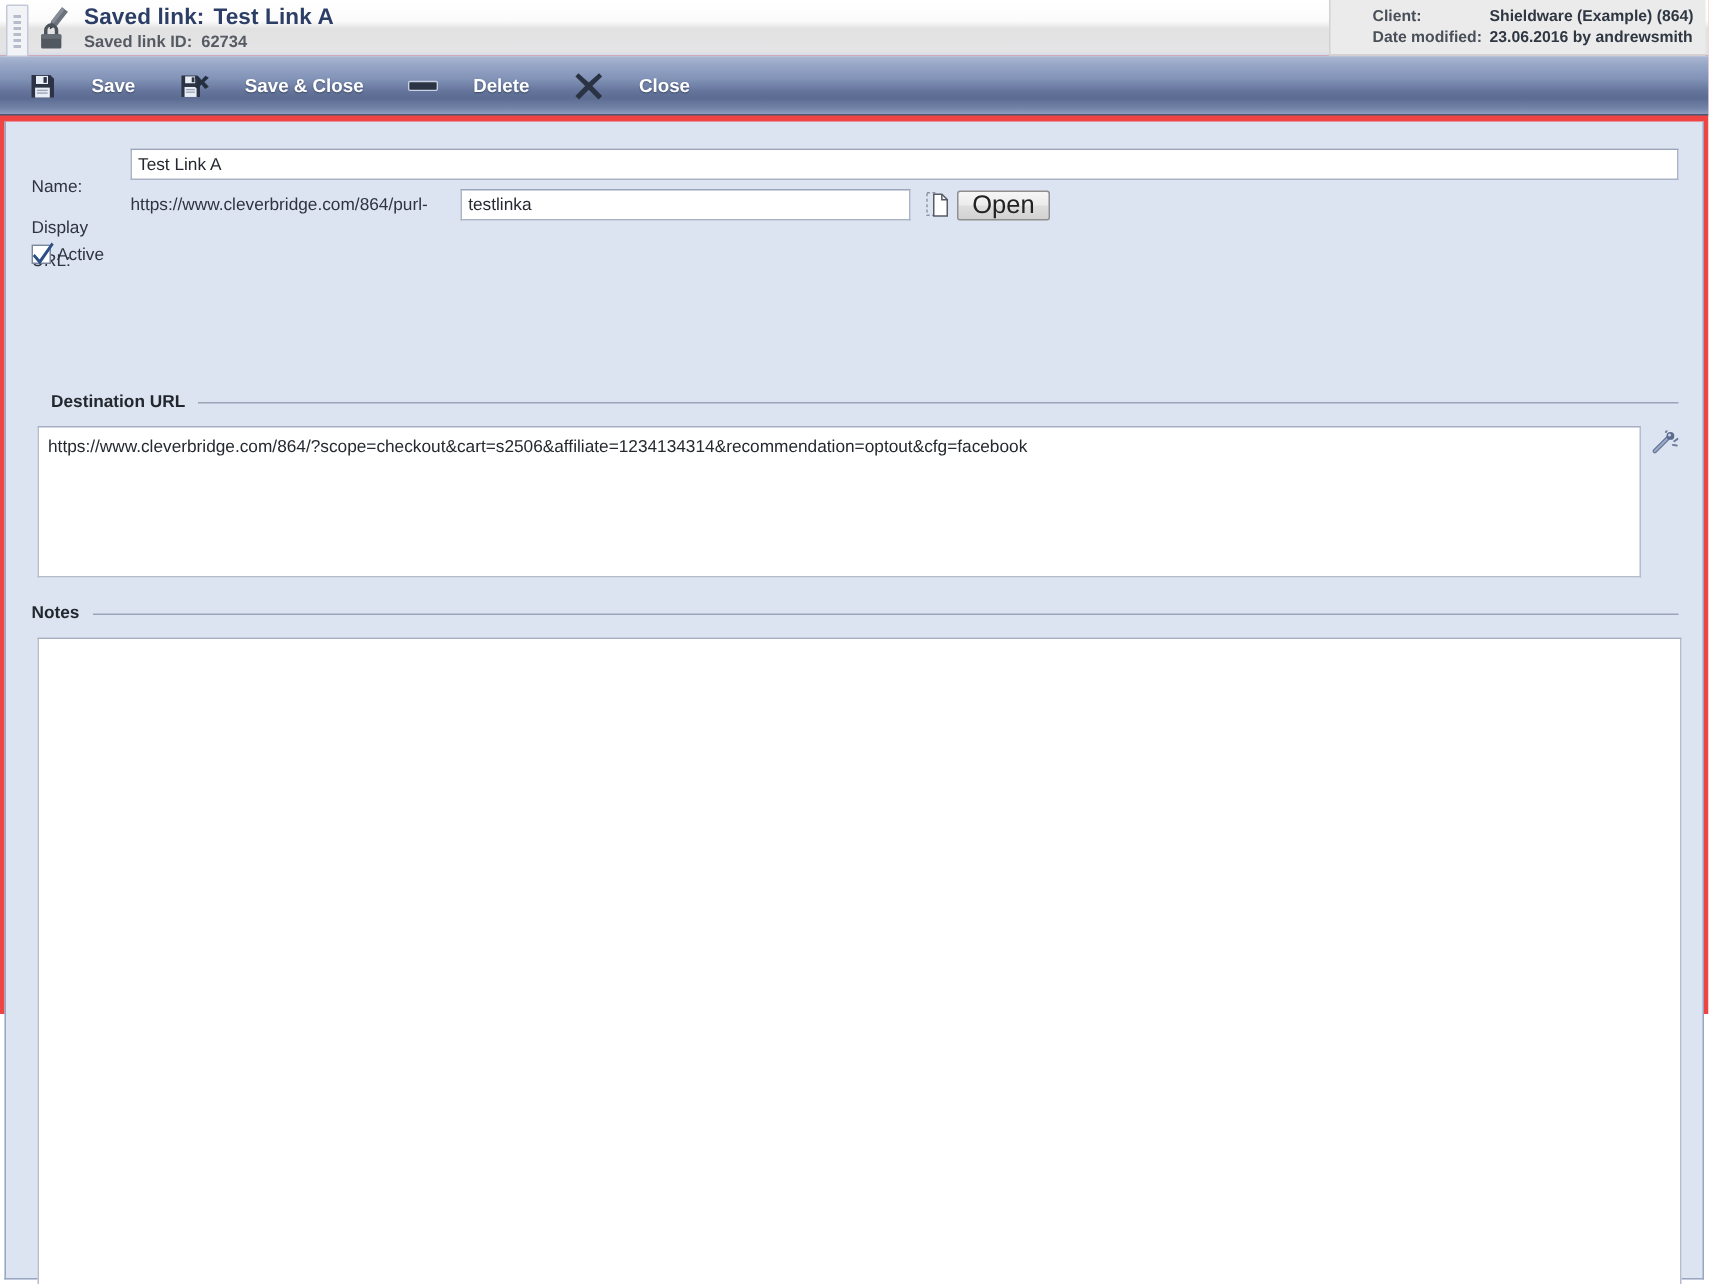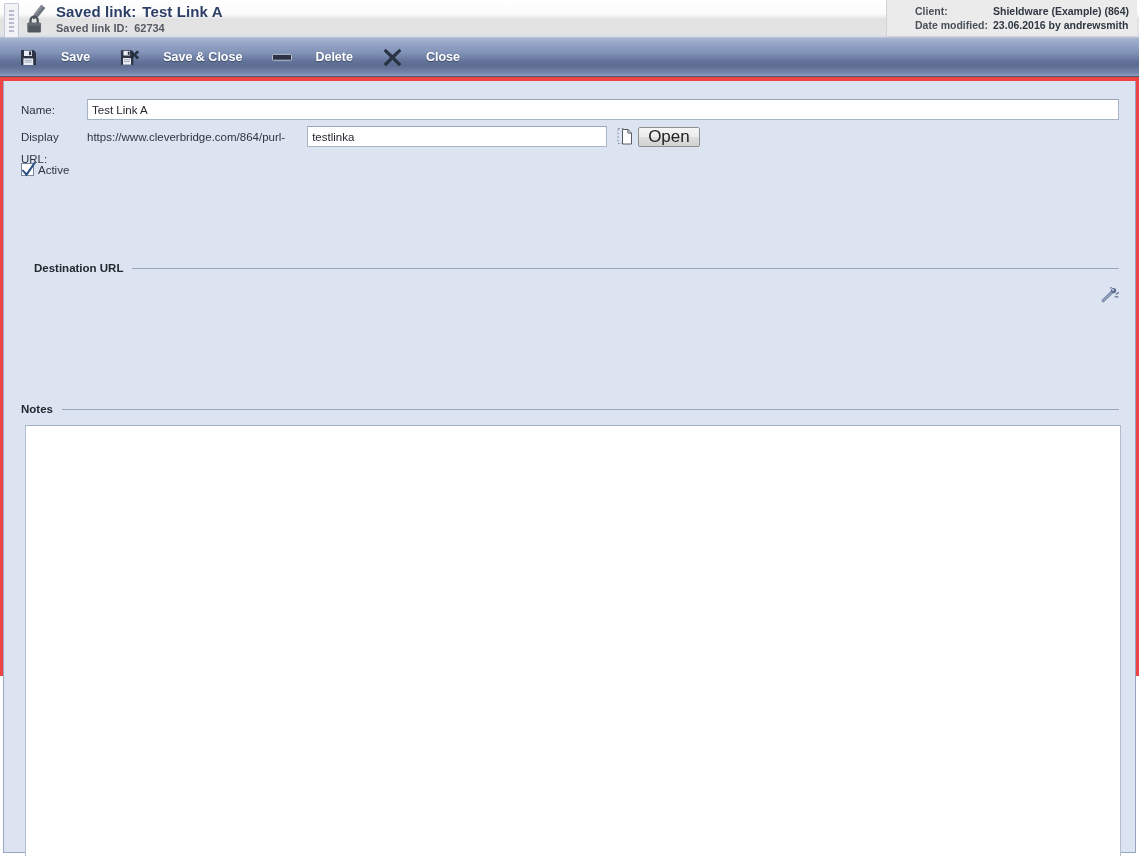--- a/index.html
+++ b/index.html
@@ -169,20 +169,21 @@
     top: 18px;
     right: 16px;
     height: 22px;
   }
   .fld-label {
     display: inline-block;
     font-size: 11.5px;
     color: #2e3440;
     line-height: 22px;
     vertical-align: top;
+    margin-top: 15px;
   }
   .lbl-name { width: 66px; }
   .txt-input {
     box-sizing: border-box;
     height: 21px;
     border: 1px solid #a9b3c6;
     border-top-color: #9aa5bb;
     background: #ffffff;
     font-family: "Liberation Sans", sans-serif;
     font-size: 11.5px;
@@ -464,20 +465,21 @@
             <path d="M3.2 10.4 L6.4 14 L14.4 2.6 L15.8 4 L6.6 17.4 L1.8 11.6 Z" fill="#2c4f86"></path>
           </svg>
         </span>
         <span class="chk-label">Active</span>
       </div>
 
       <div class="section-head sec-dest">
         <span class="section-title">Destination URL</span>
         <span class="section-rule"></span>
       </div>
+      <textarea class="dest-area" placeholder="" style="">https://www.cleverbridge.com/864/?scope=checkout&amp;cart=s2506&amp;affiliate=1234134314&amp;recommendation=optout&amp;cfg=facebook</textarea>
       <span class="wand-ico">
         <svg width="18" height="18" viewBox="0 0 18 18">
           <path d="M2.2 13.8 L11.4 4.6" stroke="#6c7b9c" stroke-width="3" stroke-linecap="round" fill="none"></path>
           <path d="M2.2 13.8 L11.4 4.6" stroke="#9fb0cf" stroke-width="1.1" stroke-linecap="round" fill="none"></path>
           <circle cx="12.6" cy="3.6" r="2.6" fill="#5c6b8d"></circle>
           <circle cx="12.0" cy="3.0" r="1.0" fill="#c9d3e6"></circle>
           <path d="M15.2 7.2 L17.4 5.6 M14.2 9.6 L16.8 10.0 M9.6 1.0 L10.6 -0.6" stroke="#6c7b9c" stroke-width="1.3" stroke-linecap="round" fill="none"></path>
         </svg>
       </span>
 

